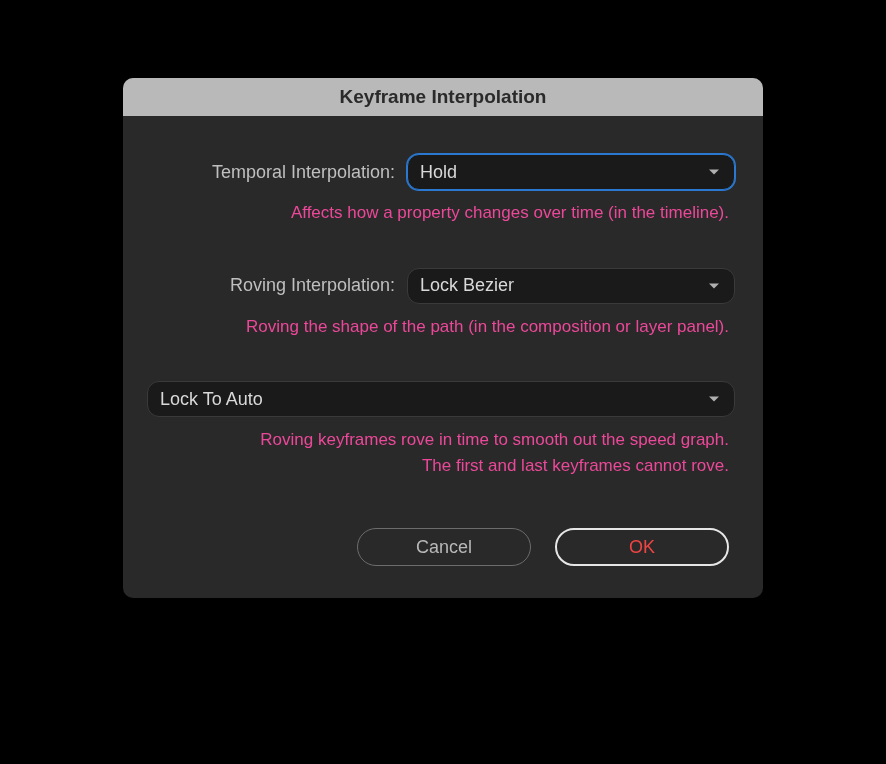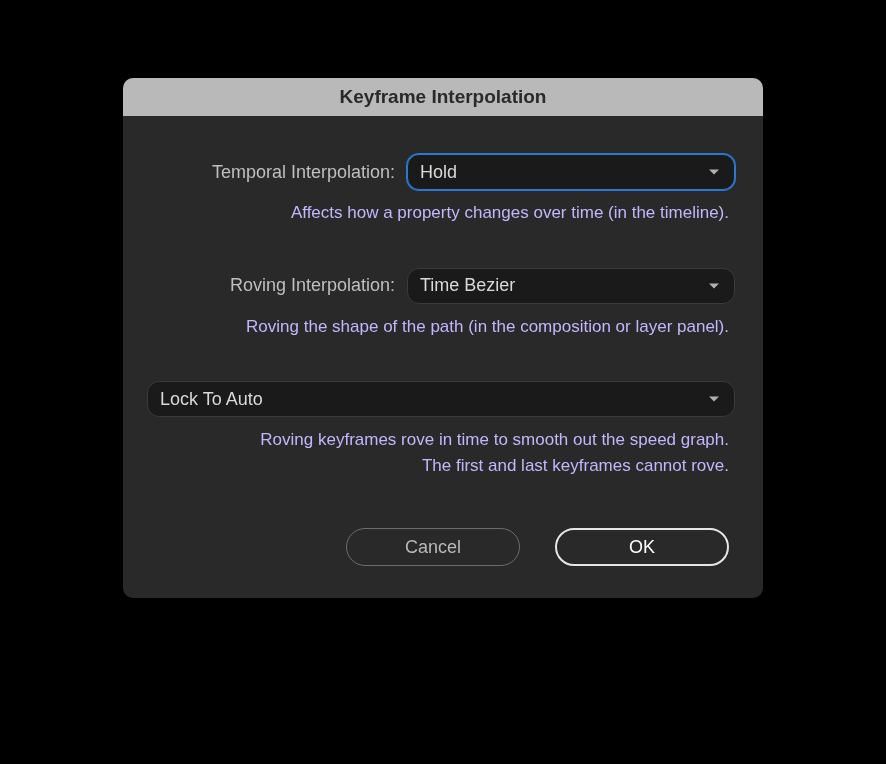--- a/index.html
+++ b/index.html
@@ -80,56 +80,56 @@
     width: 12px;
     height: 12px;
     display: flex;
     align-items: center;
     justify-content: center;
   }
   .chevron svg {
     fill: #b0b0b0;
   }
   .description {
-    color: #c4b5fd;
+    color: #ec4899;
     font-size: 17px;
     text-align: right;
     padding-right: 6px;
     margin-bottom: 42px;
     line-height: 1.5;
   }
   .description.last {
     margin-bottom: 50px;
     text-align: right;
   }
   .button-row {
     display: flex;
     justify-content: flex-end;
-    gap: 35px;
+    gap: 24px;
     padding-right: 6px;
     padding-bottom: 6px;
   }
   .btn {
     min-width: 174px;
     height: 38px;
     border-radius: 19px;
     font-size: 18px;
     display: flex;
     align-items: center;
     justify-content: center;
     cursor: pointer;
     background: transparent;
   }
   .btn-cancel {
     border: 1.5px solid #6c6c6c;
     color: #b8b8b8;
   }
   .btn-ok {
     border: 2px solid #e6e6e6;
-    color: #ffffff;
+    color: #ef4444;
     font-weight: 500;
   }
 </style>
 </head>
 <body>
 
 <div class="dialog">
   <div class="title-bar">
     <span class="title-bar-text">Keyframe Interpolation</span>
   </div>
@@ -147,21 +147,21 @@
           </span>
         </div>
       </div>
     </div>
     <div class="description">Affects how a property changes over time (in the timeline).</div>
 
     <div class="row">
       <div class="label-col">Roving Interpolation:</div>
       <div class="input-col">
         <div class="select">
-          <span>Time Bezier</span>
+          <span>Lock Bezier</span>
           <span class="chevron">
             <svg viewBox="0 0 12 12" width="12" height="12">
                 <path d="M1 3.5 L6 8.5 L11 3.5 Z"></path>
               </svg>
           </span>
         </div>
       </div>
     </div>
     <div class="description">Roving the shape of the path (in the composition or layer panel).</div>
 

